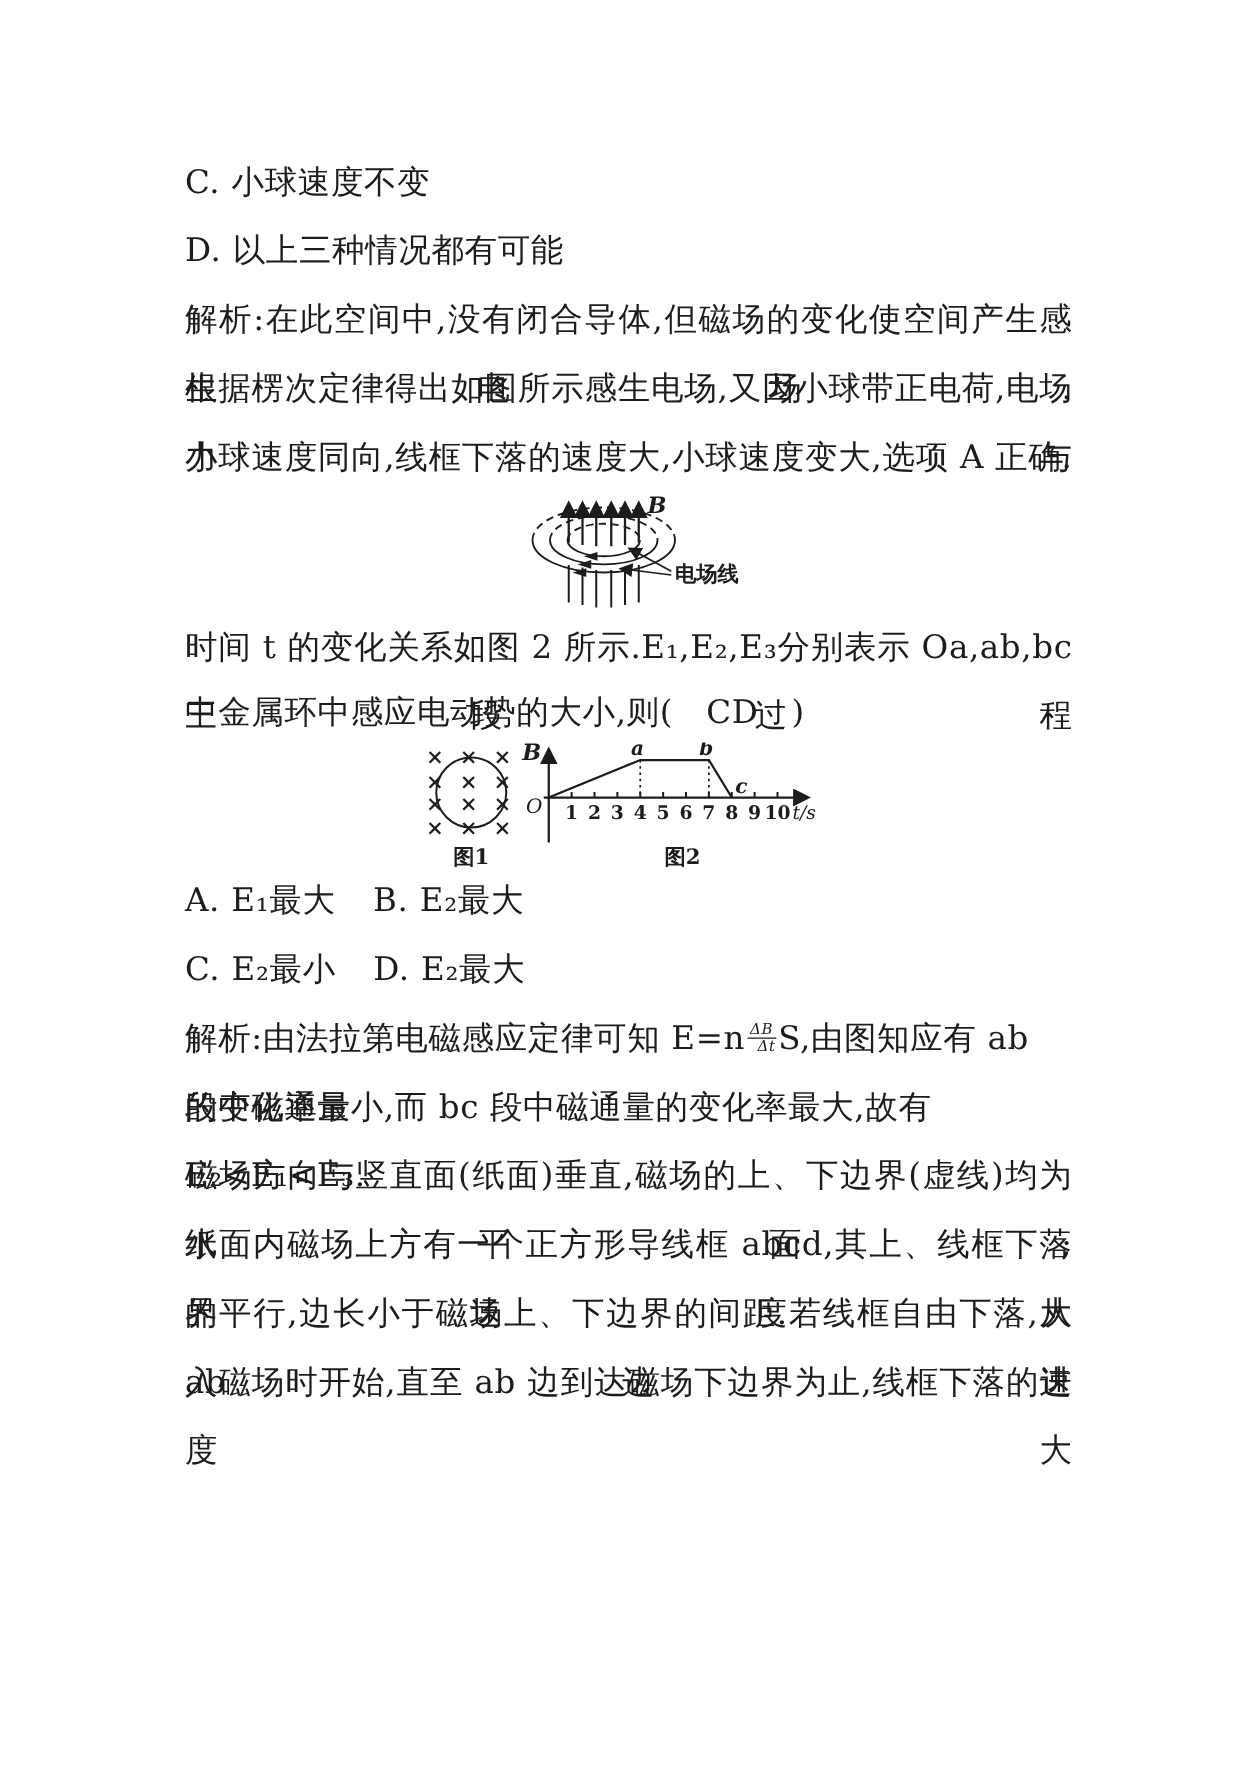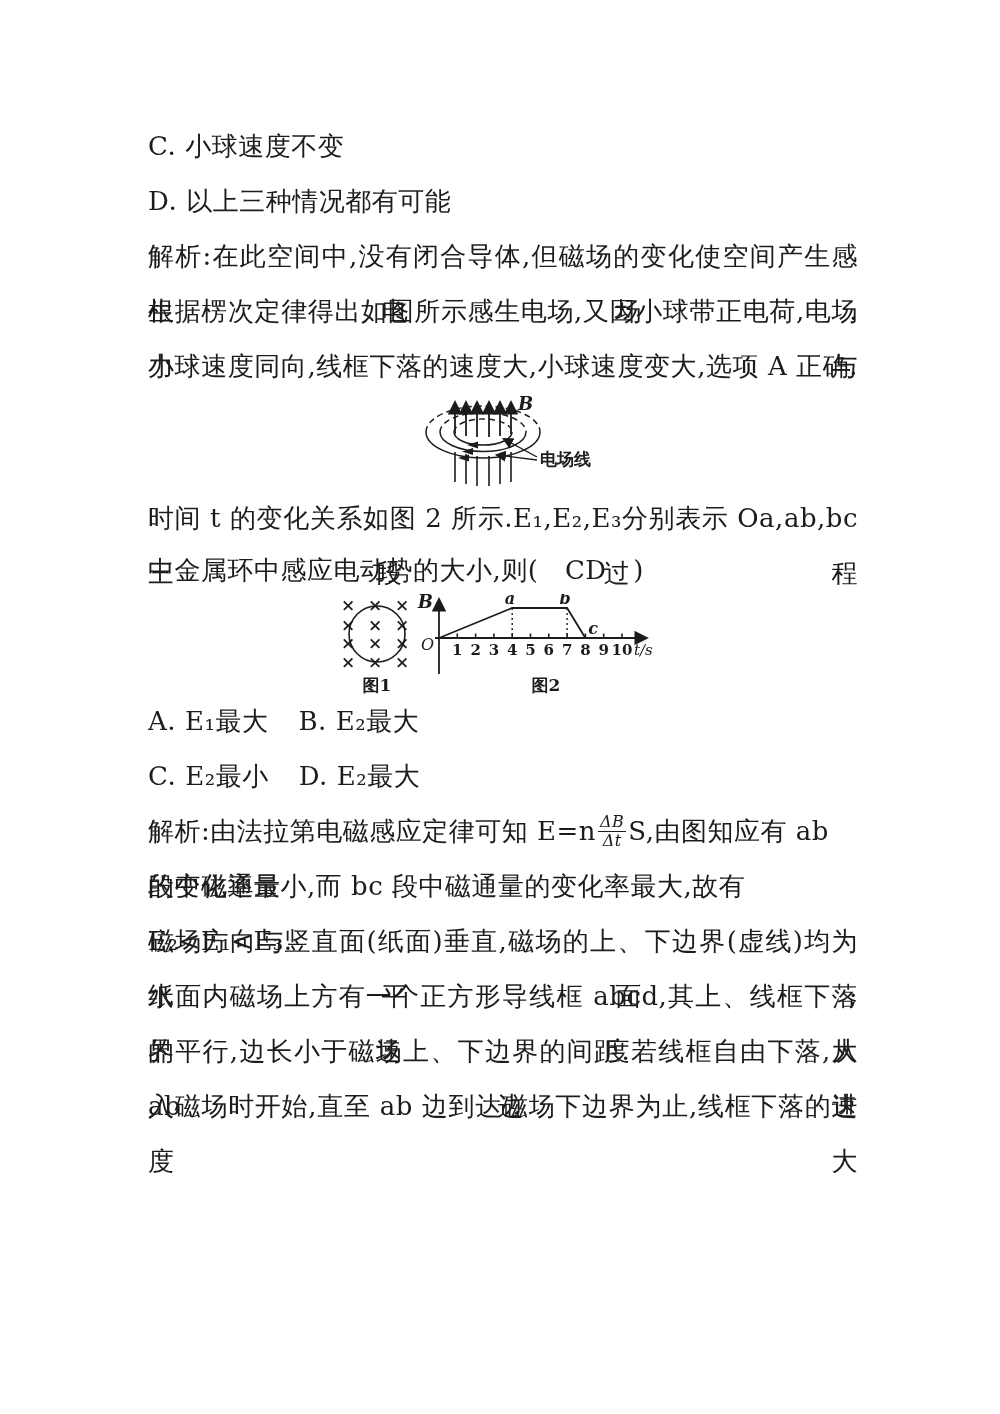--- a/index.html
+++ b/index.html
@@ -22,21 +22,21 @@
   svg text{fill:#1c1c1c;font-family:"DejaVu Serif","Liberation Serif",serif;}
   .stroke{stroke:#1c1c1c;fill:none;}
   .axis-label{font-style:italic;font-weight:bold;font-size:18px;}
   .o-label{font-style:italic;font-size:16px;text-anchor:end;}
   .tick-num{font-size:15px;font-weight:bold;text-anchor:middle;}
   .pt-label{font-style:italic;font-weight:bold;font-size:16px;text-anchor:middle;}
   .ts-label{font-style:italic;font-size:15px;}
   .cross{font-size:17px;font-weight:bold;text-anchor:middle;}
   .caption{font-size:17px;font-weight:bold;text-anchor:middle;}
   .efield-text{font-size:17px;font-weight:bold;}
-  .frac{display:inline-block;vertical-align:middle;text-align:center;font-size:16px;line-height:1.1;margin:0 2px;transform:translateY(-2px);}
+  .frac{display:inline-block;vertical-align:middle;text-align:right;font-size:12px;line-height:1.1;margin:0 2px;transform:translateY(-2px);}
   .frac .num{display:block;border-bottom:1.5px solid #1c1c1c;padding:0 2px;font-style:italic;}
   .frac .den{display:block;font-style:italic;}
 </style>
 </head>
 <body>
 
 <div class="page">
   <div class="content">
 
     <div class="tline"><span class="opt-label">C.</span><span>小球速度不变</span></div>

